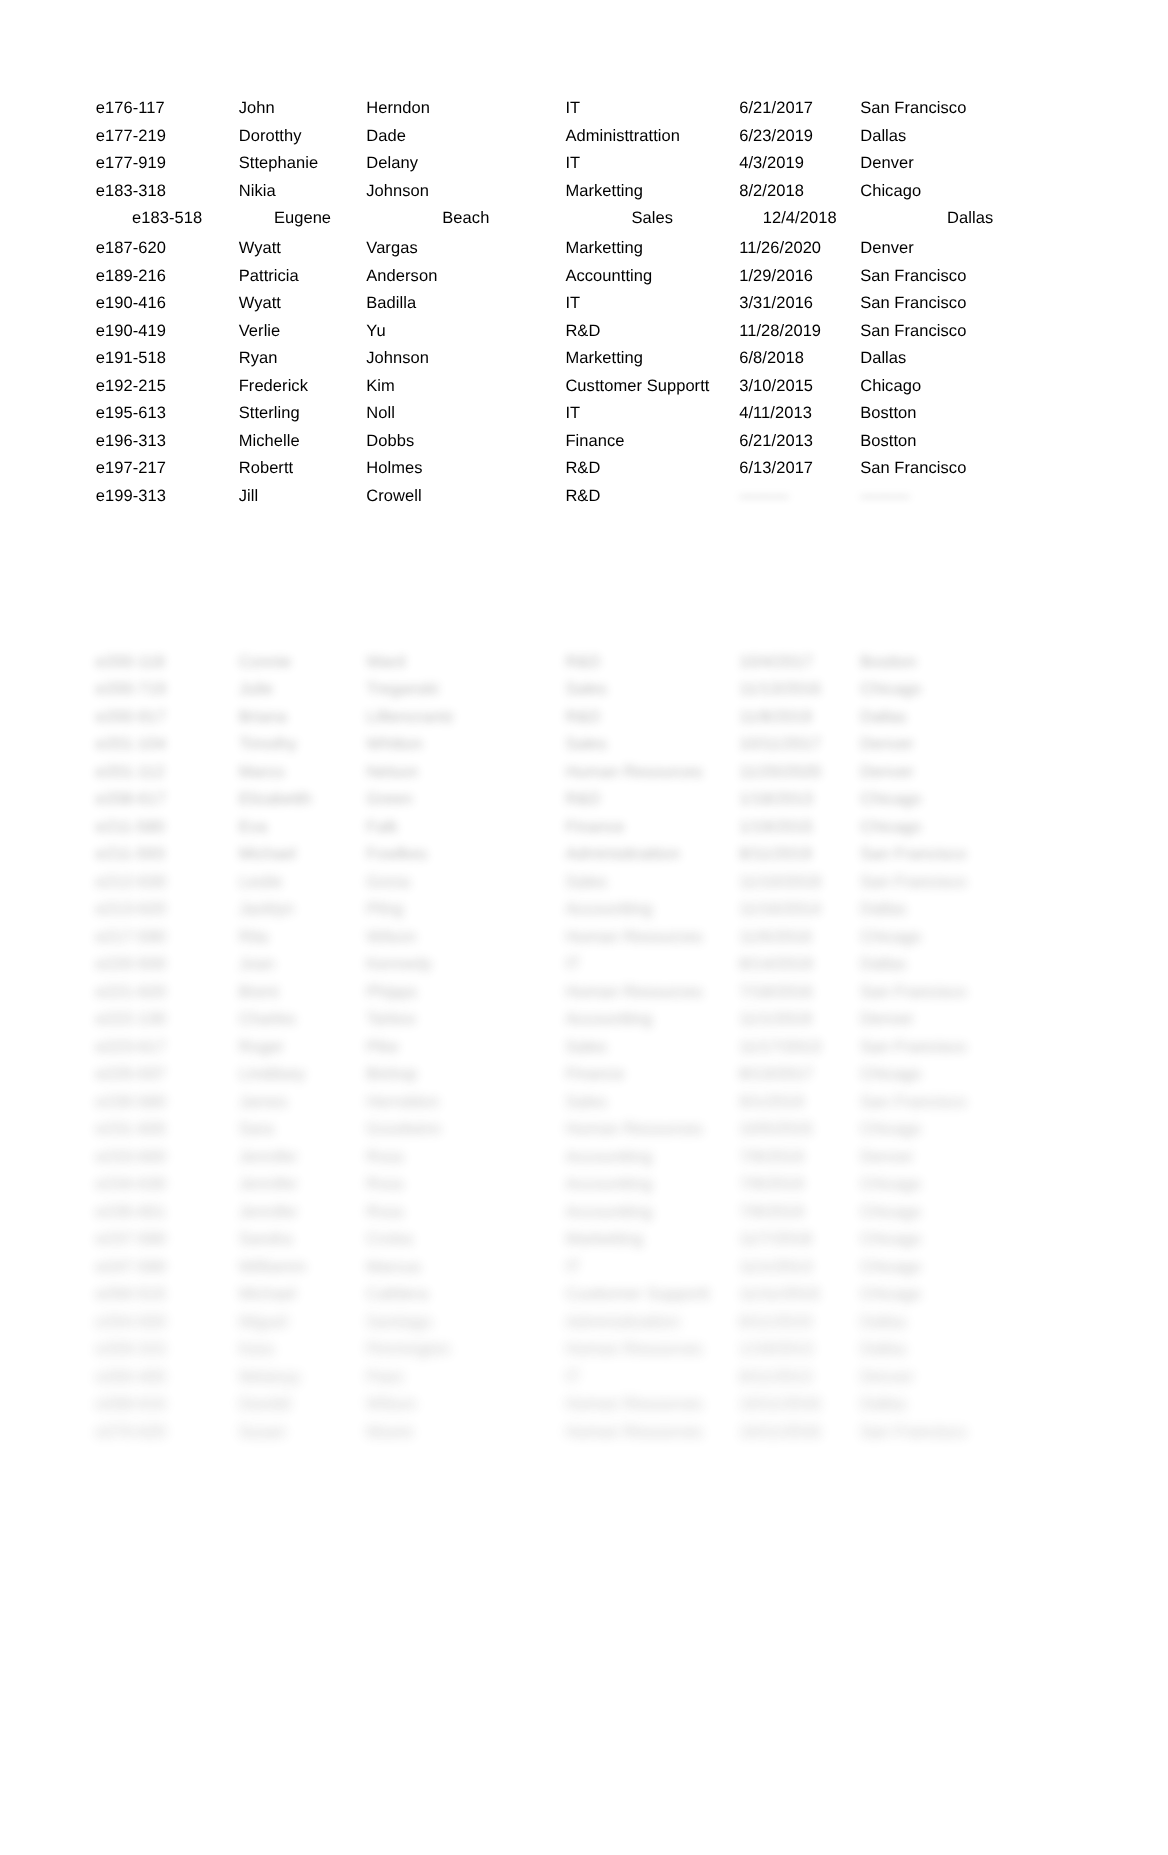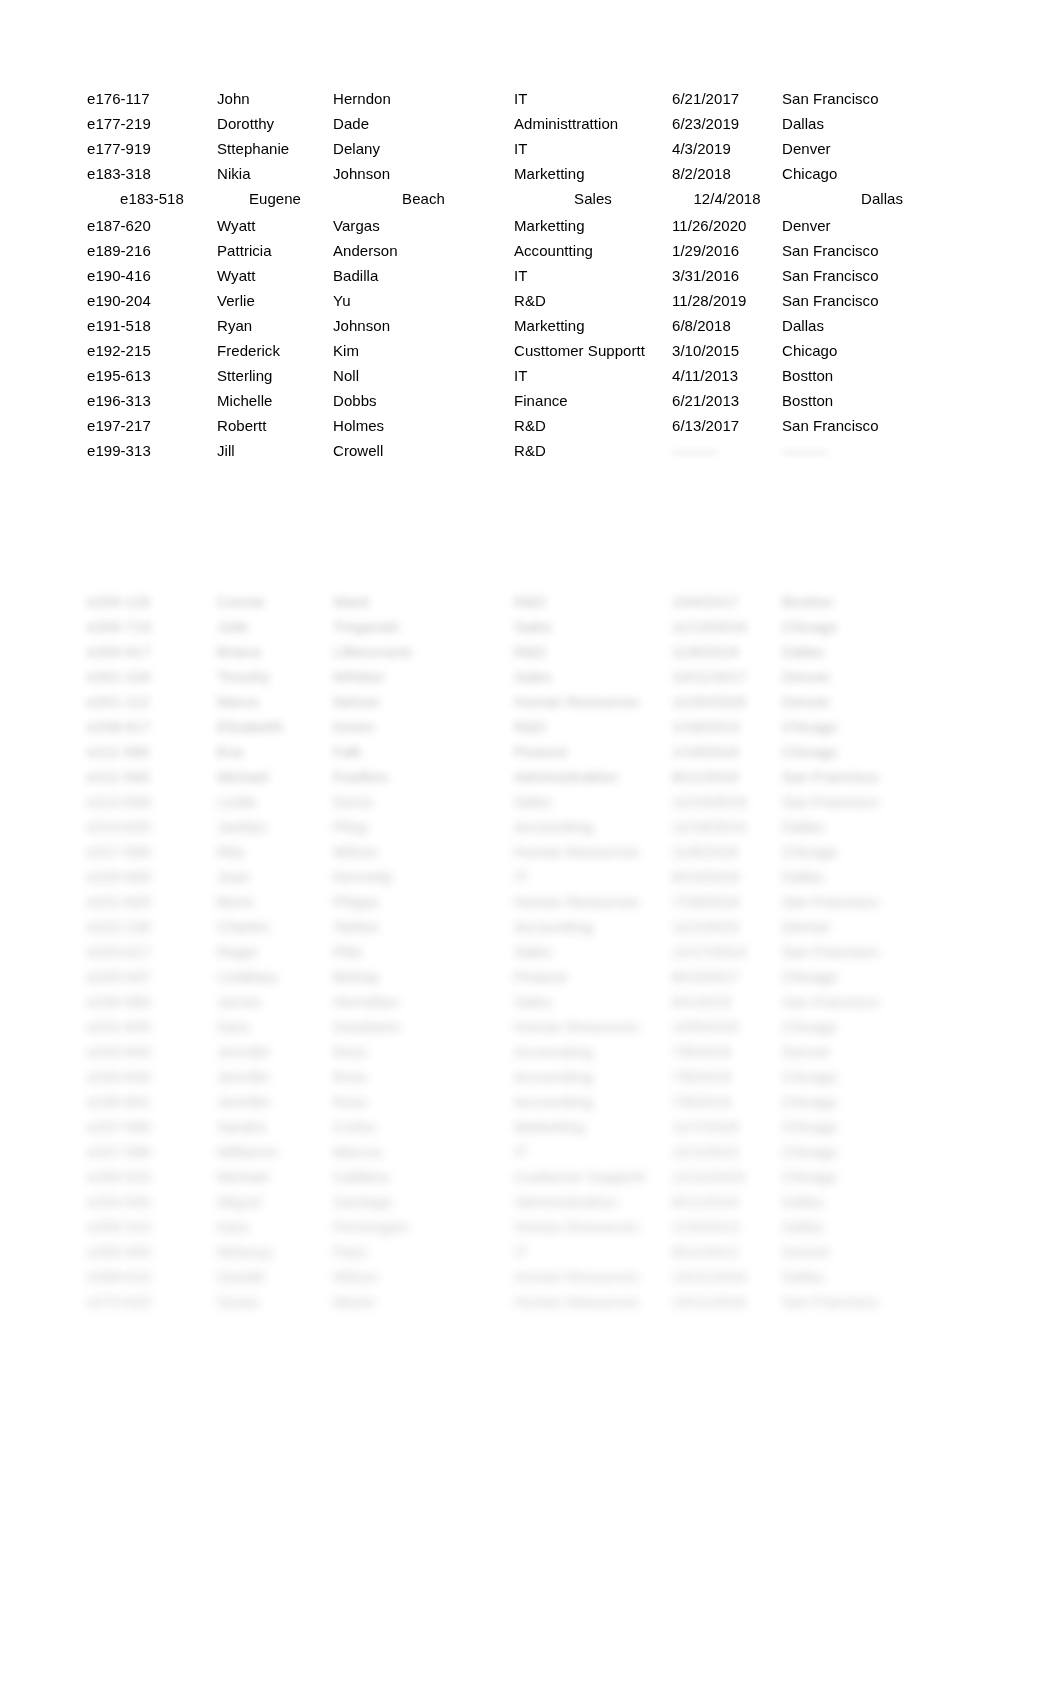--- a/index.html
+++ b/index.html
@@ -162,21 +162,21 @@
           </tr>
           <tr>
             <td>e190-416</td>
             <td>Wyatt</td>
             <td>Badilla</td>
             <td>IT</td>
             <td>3/31/2016</td>
             <td>San Francisco</td>
           </tr>
           <tr>
-            <td>e190-204</td>
+            <td>e190-419</td>
             <td>Verlie</td>
             <td>Yu</td>
             <td>R&amp;D</td>
             <td>11/28/2019</td>
             <td>San Francisco</td>
           </tr>
           <tr>
             <td>e191-518</td>
             <td>Ryan</td>
             <td>Johnson</td>

